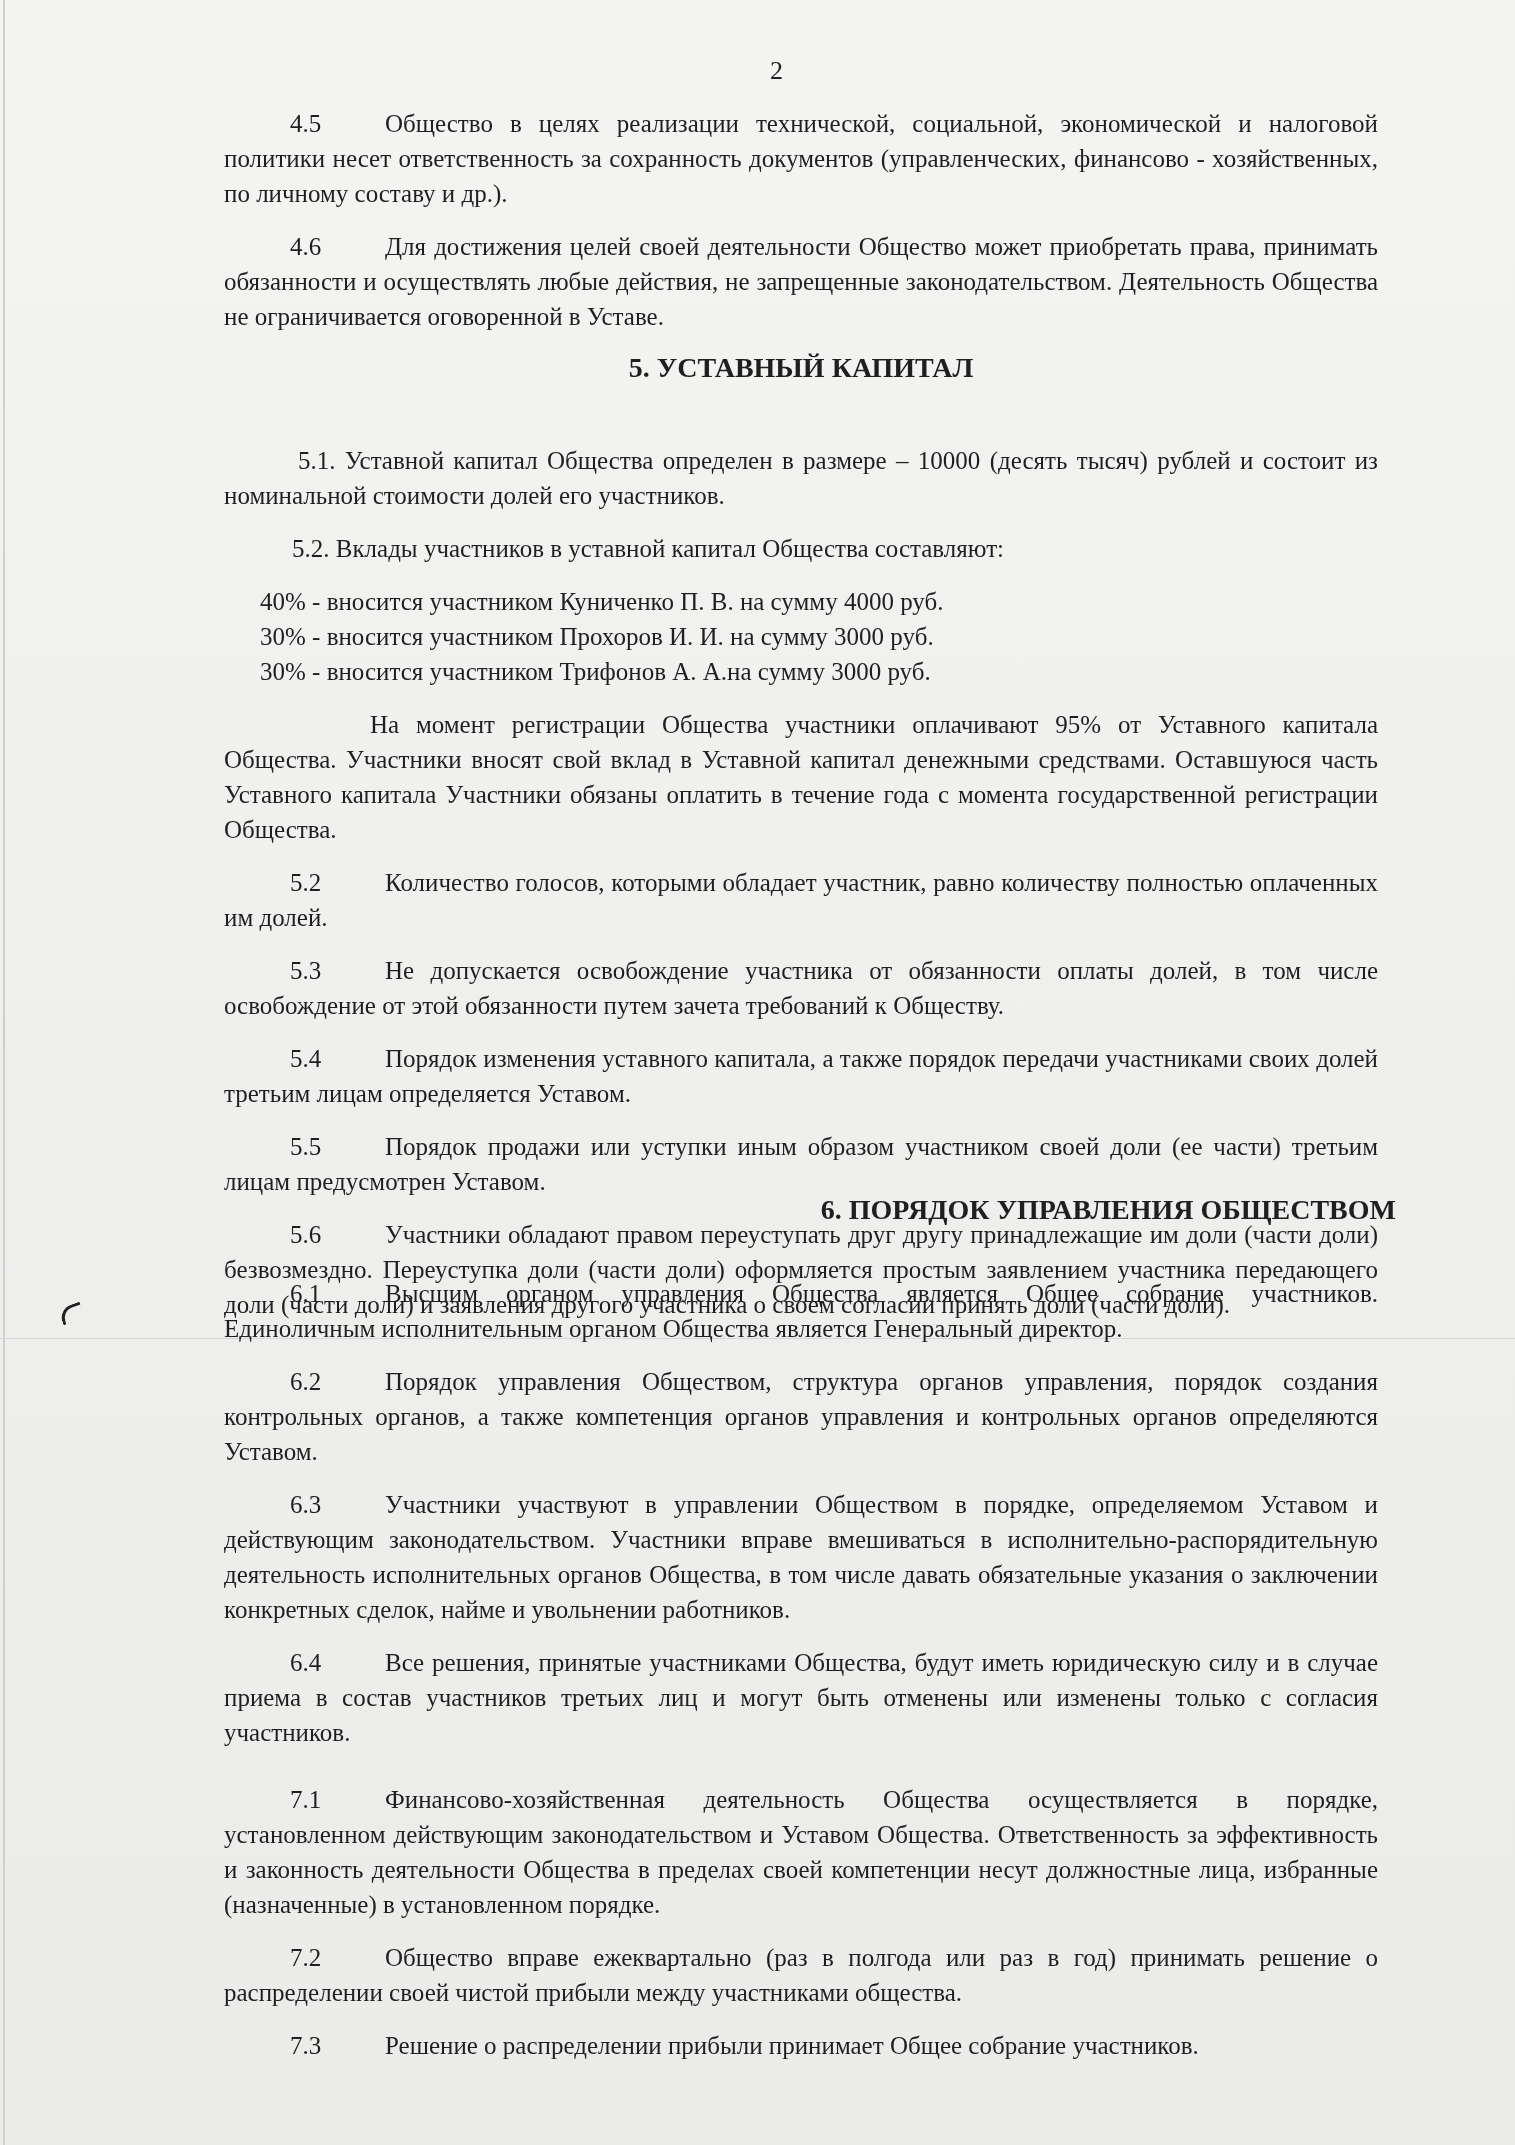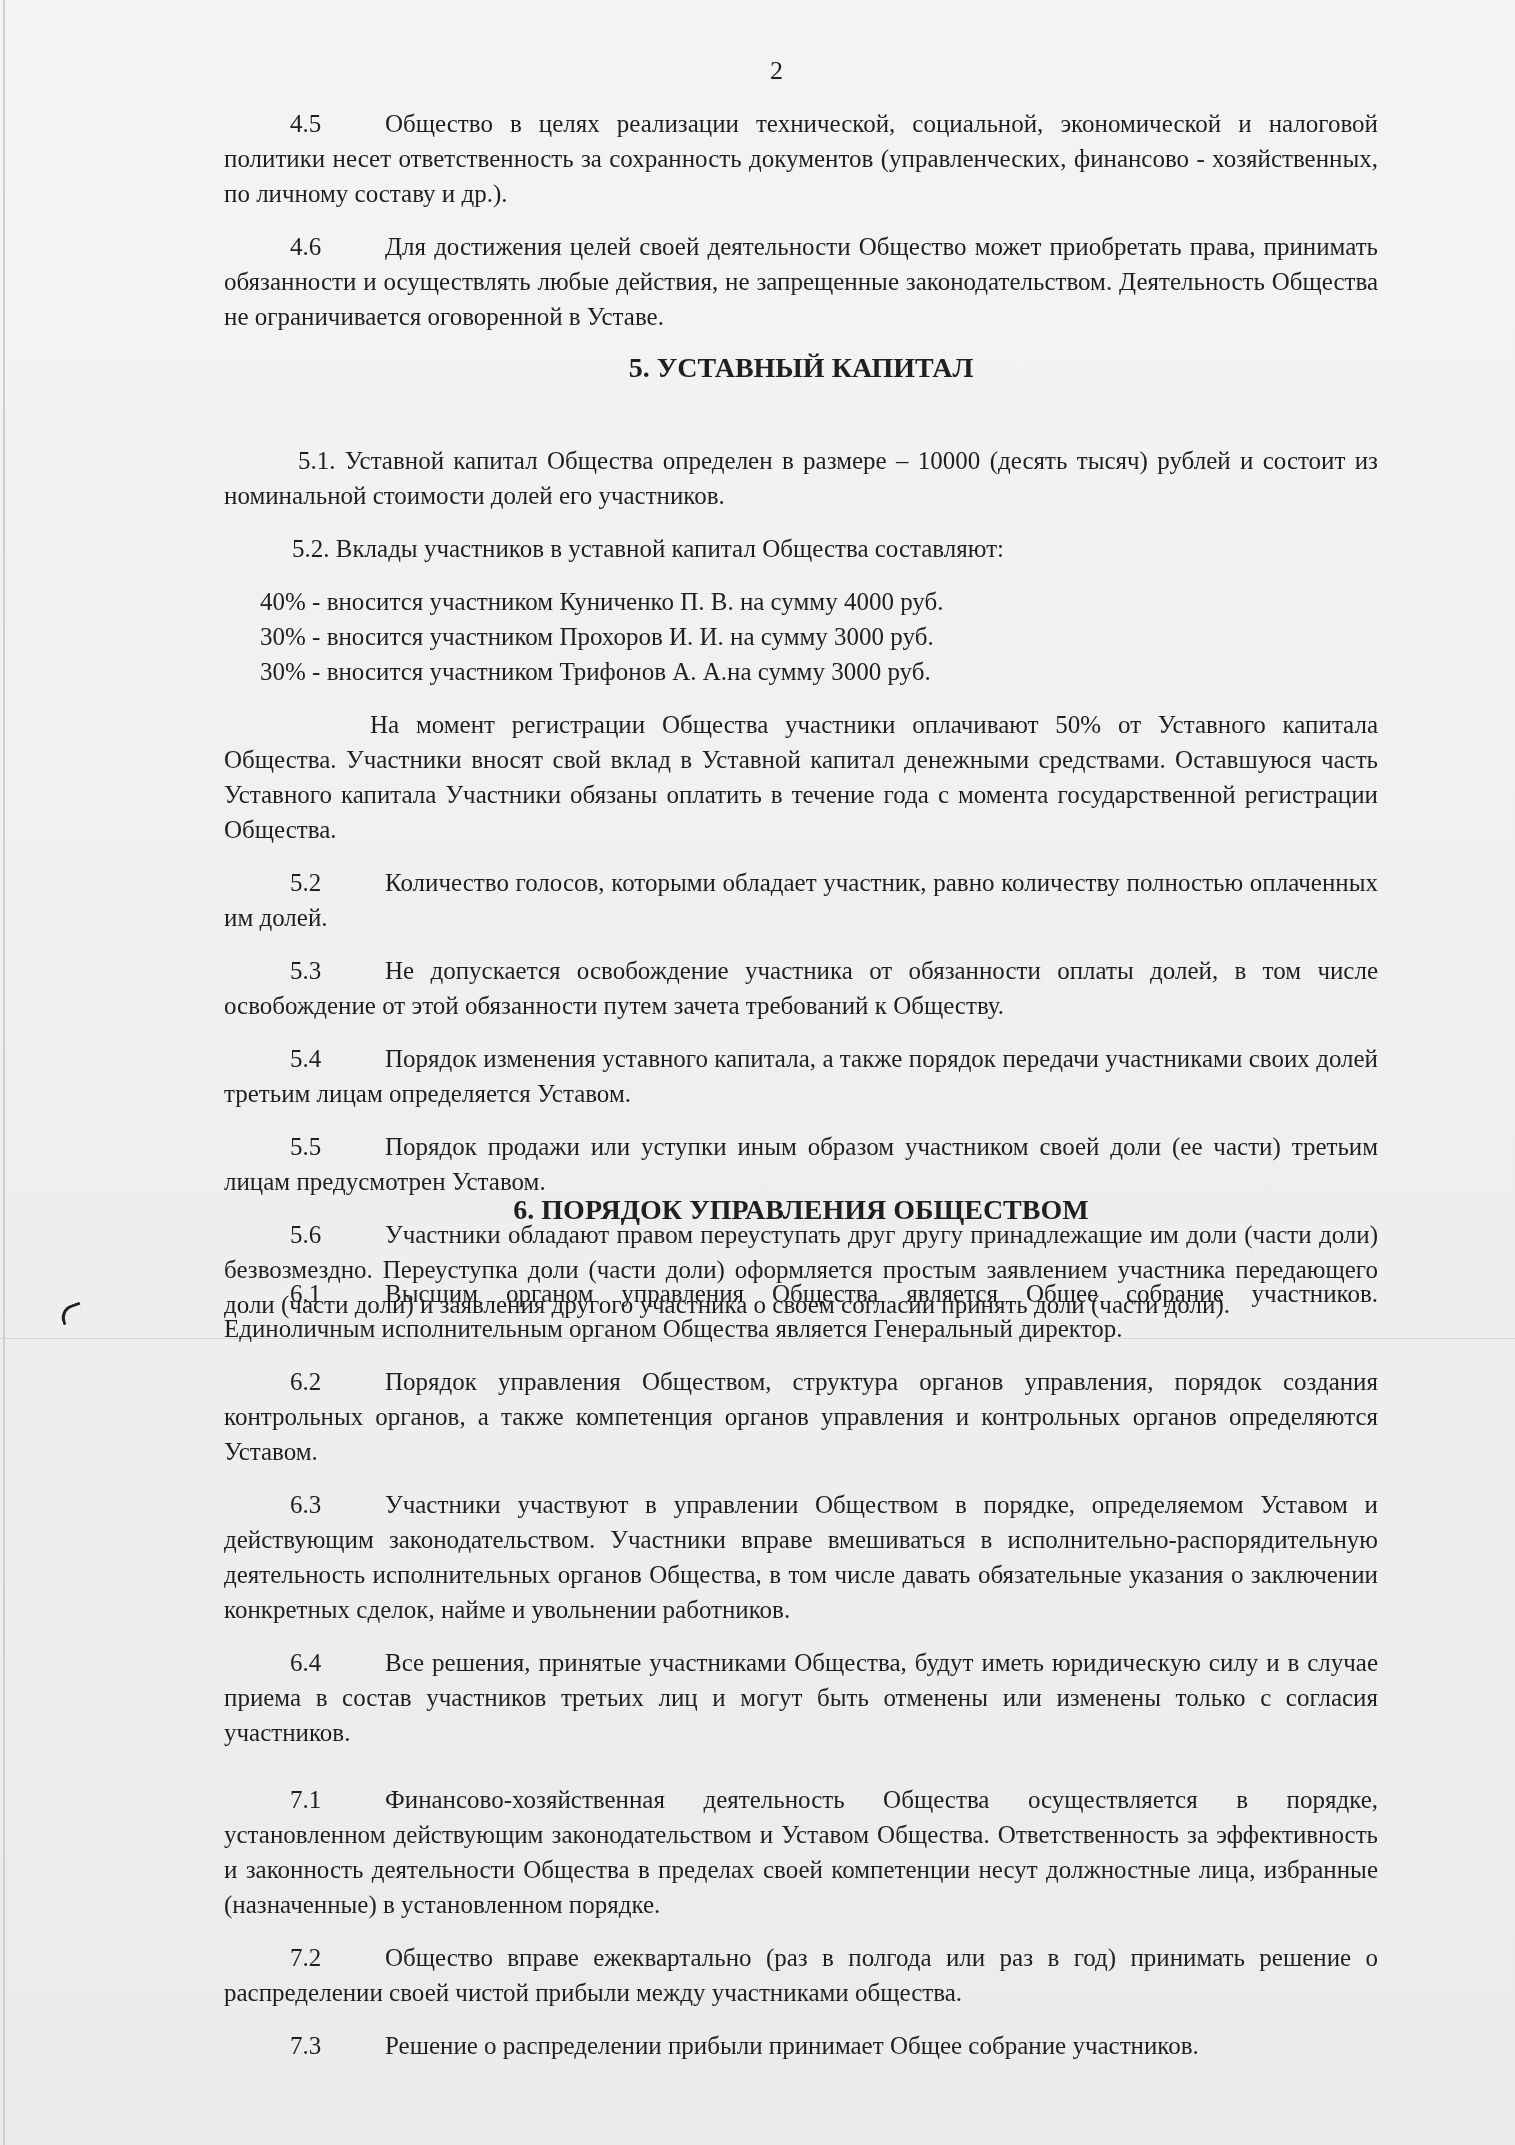--- a/index.html
+++ b/index.html
@@ -56,29 +56,29 @@
     <p class="para"><span class="num">4.6</span><span>Для достижения целей своей деятельности Общество может приобретать права, принимать обязанности и осуществлять любые действия, не запрещенные законодательством. Деятельность Общества не ограничивается оговоренной в Уставе.</span></p>
   </div>
 
   <div class="heading" style="top:352px;">5. УСТАВНЫЙ КАПИТАЛ</div>
   <div class="text-block" style="top:425px;">
     <p class="para" style="text-indent:74px;">5.1. Уставной капитал Общества определен в размере – 10000 (десять тысяч) рублей и состоит из номинальной стоимости долей его участников.</p>
     <p class="para" style="padding-left:68px;">5.2. Вклады участников в уставной капитал Общества составляют:</p>
     <p class="list-line">40% - вносится участником  Куниченко П. В.  на сумму 4000 руб.</p>
     <p class="list-line">30% - вносится участником  Прохоров И. И.  на сумму 3000 руб.</p>
     <p class="list-line">30% - вносится участником  Трифонов А. А.на сумму 3000 руб.</p>
-    <p class="para" style="text-indent:146px;">На момент регистрации  Общества участники оплачивают 50% от Уставного капитала Общества. Участники вносят свой вклад в Уставной капитал денежными средствами. Оставшуюся часть Уставного капитала Участники обязаны оплатить в течение года с момента государственной регистрации Общества.</p>
+    <p class="para" style="text-indent:146px;">На момент регистрации  Общества участники оплачивают 95% от Уставного капитала Общества. Участники вносят свой вклад в Уставной капитал денежными средствами. Оставшуюся часть Уставного капитала Участники обязаны оплатить в течение года с момента государственной регистрации Общества.</p>
     <p class="para"><span class="num">5.2</span><span>Количество голосов, которыми обладает участник, равно количеству полностью оплаченных им долей.</span></p>
     <p class="para"><span class="num">5.3</span><span>Не допускается освобождение участника от обязанности оплаты долей, в том числе освобождение от этой обязанности путем зачета требований к Обществу.</span></p>
     <p class="para"><span class="num">5.4</span><span>Порядок изменения уставного капитала, а также порядок передачи участниками своих долей третьим лицам определяется Уставом.</span></p>
     <p class="para"><span class="num">5.5</span><span>Порядок продажи или уступки иным образом участником своей доли (ее части) третьим лицам предусмотрен Уставом.</span></p>
     <p class="para"><span class="num">5.6</span><span>Участники обладают правом переуступать друг другу принадлежащие им доли (части доли) безвозмездно. Переуступка доли (части доли) оформляется простым заявлением участника передающего доли (части доли) и заявления другого участника о своем согласии принять доли (части доли).</span></p>
   </div>
 
-  <div class="heading" style="top:1194px;">6. ПОРЯДОК УПРАВЛЕНИЯ ОБЩЕСТВОМ</div>
+  <div class="heading" style="top:1194px;text-align:right;">6. ПОРЯДОК УПРАВЛЕНИЯ ОБЩЕСТВОМ</div>
   <div class="text-block" style="top:1258px;">
     <p class="para"><span class="num">6.1</span><span>Высшим органом управления Общества является Общее собрание участников. Единоличным исполнительным органом Общества является Генеральный  директор.</span></p>
     <p class="para"><span class="num">6.2</span><span>Порядок управления Обществом, структура органов управления, порядок создания контрольных органов, а также компетенция органов управления и контрольных органов определяются Уставом.</span></p>
     <p class="para"><span class="num">6.3</span><span>Участники участвуют в управлении Обществом в порядке, определяемом Уставом и действующим законодательством. Участники вправе вмешиваться в исполнительно-распорядительную деятельность исполнительных органов Общества, в том числе давать обязательные указания о заключении конкретных сделок, найме и увольнении работников.</span></p>
     <p class="para"><span class="num">6.4</span><span>Все решения, принятые участниками Общества, будут иметь юридическую силу и в случае приема в состав участников третьих лиц и могут быть отменены или изменены только с согласия участников.</span></p>
   </div>
 
   <div class="text-block" style="top:1764px;">
     <p class="para"><span class="num">7.1</span><span>Финансово-хозяйственная деятельность Общества осуществляется в порядке, установленном действующим законодательством и Уставом Общества. Ответственность за эффективность и законность деятельности Общества в пределах своей компетенции несут должностные лица, избранные (назначенные) в установленном порядке.</span></p>
     <p class="para"><span class="num">7.2</span><span>Общество вправе ежеквартально (раз в полгода или раз в год) принимать решение о распределении своей чистой прибыли между участниками общества.</span></p>

